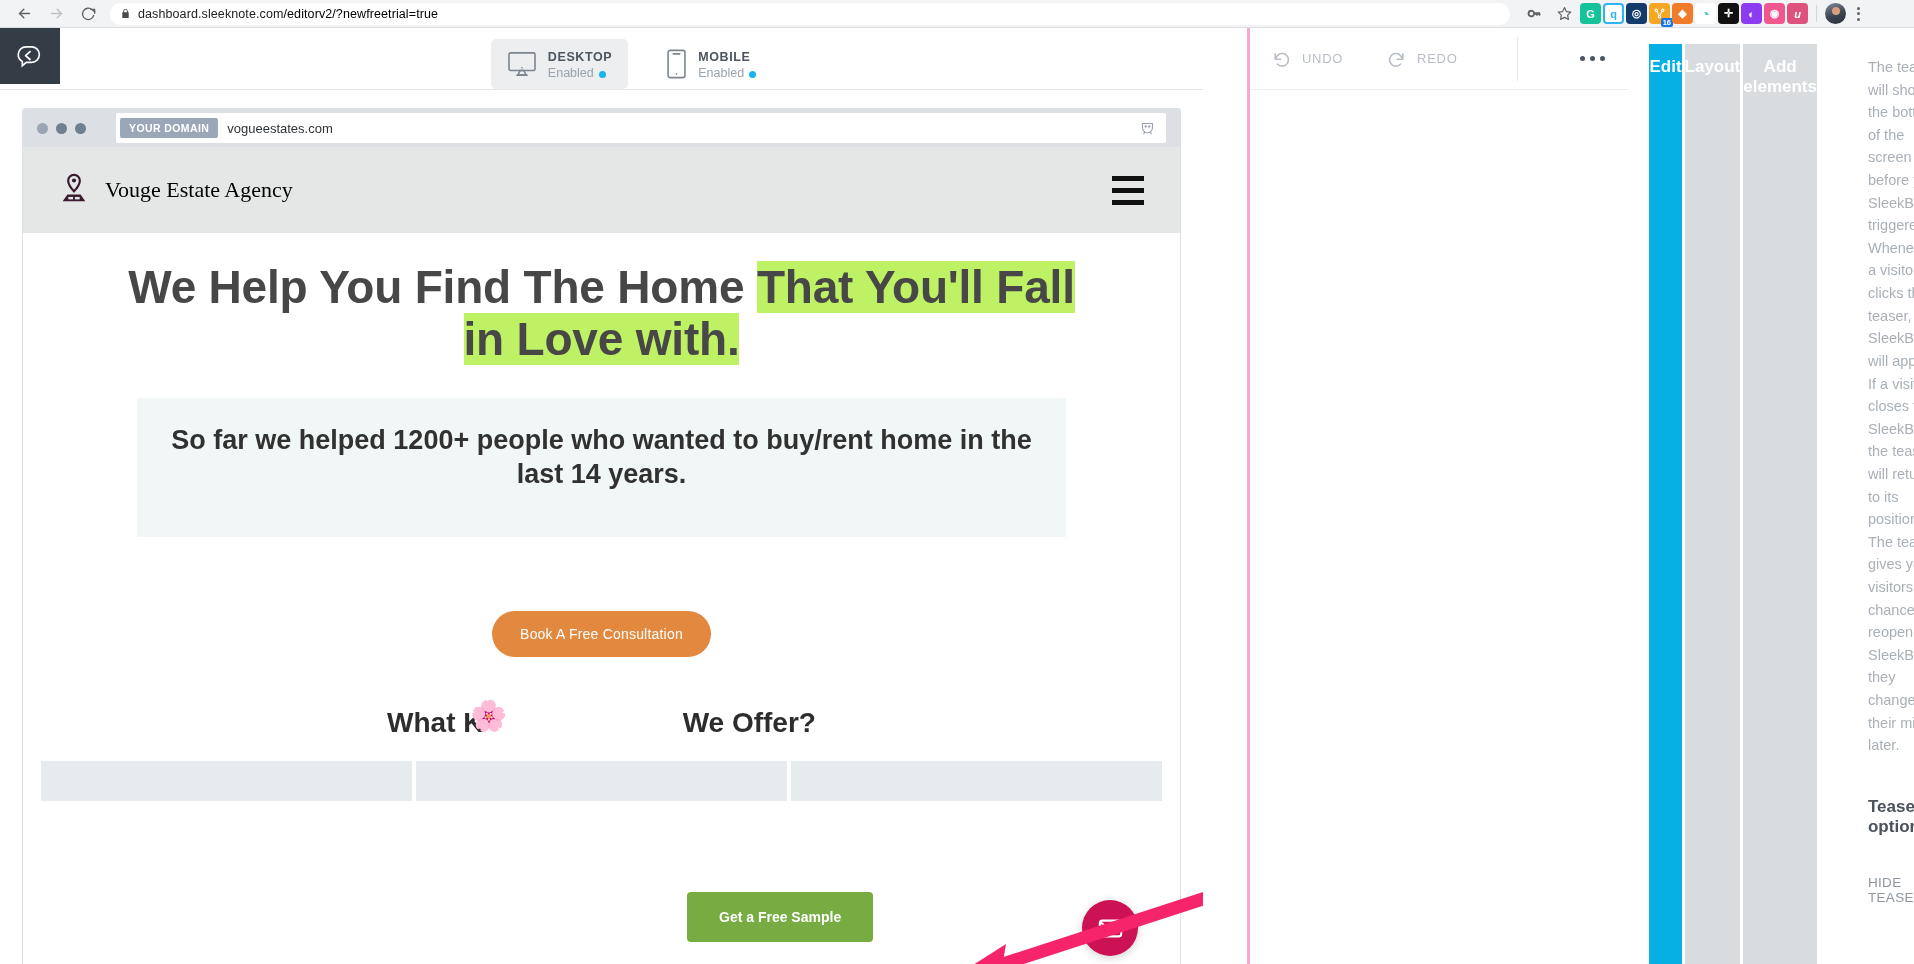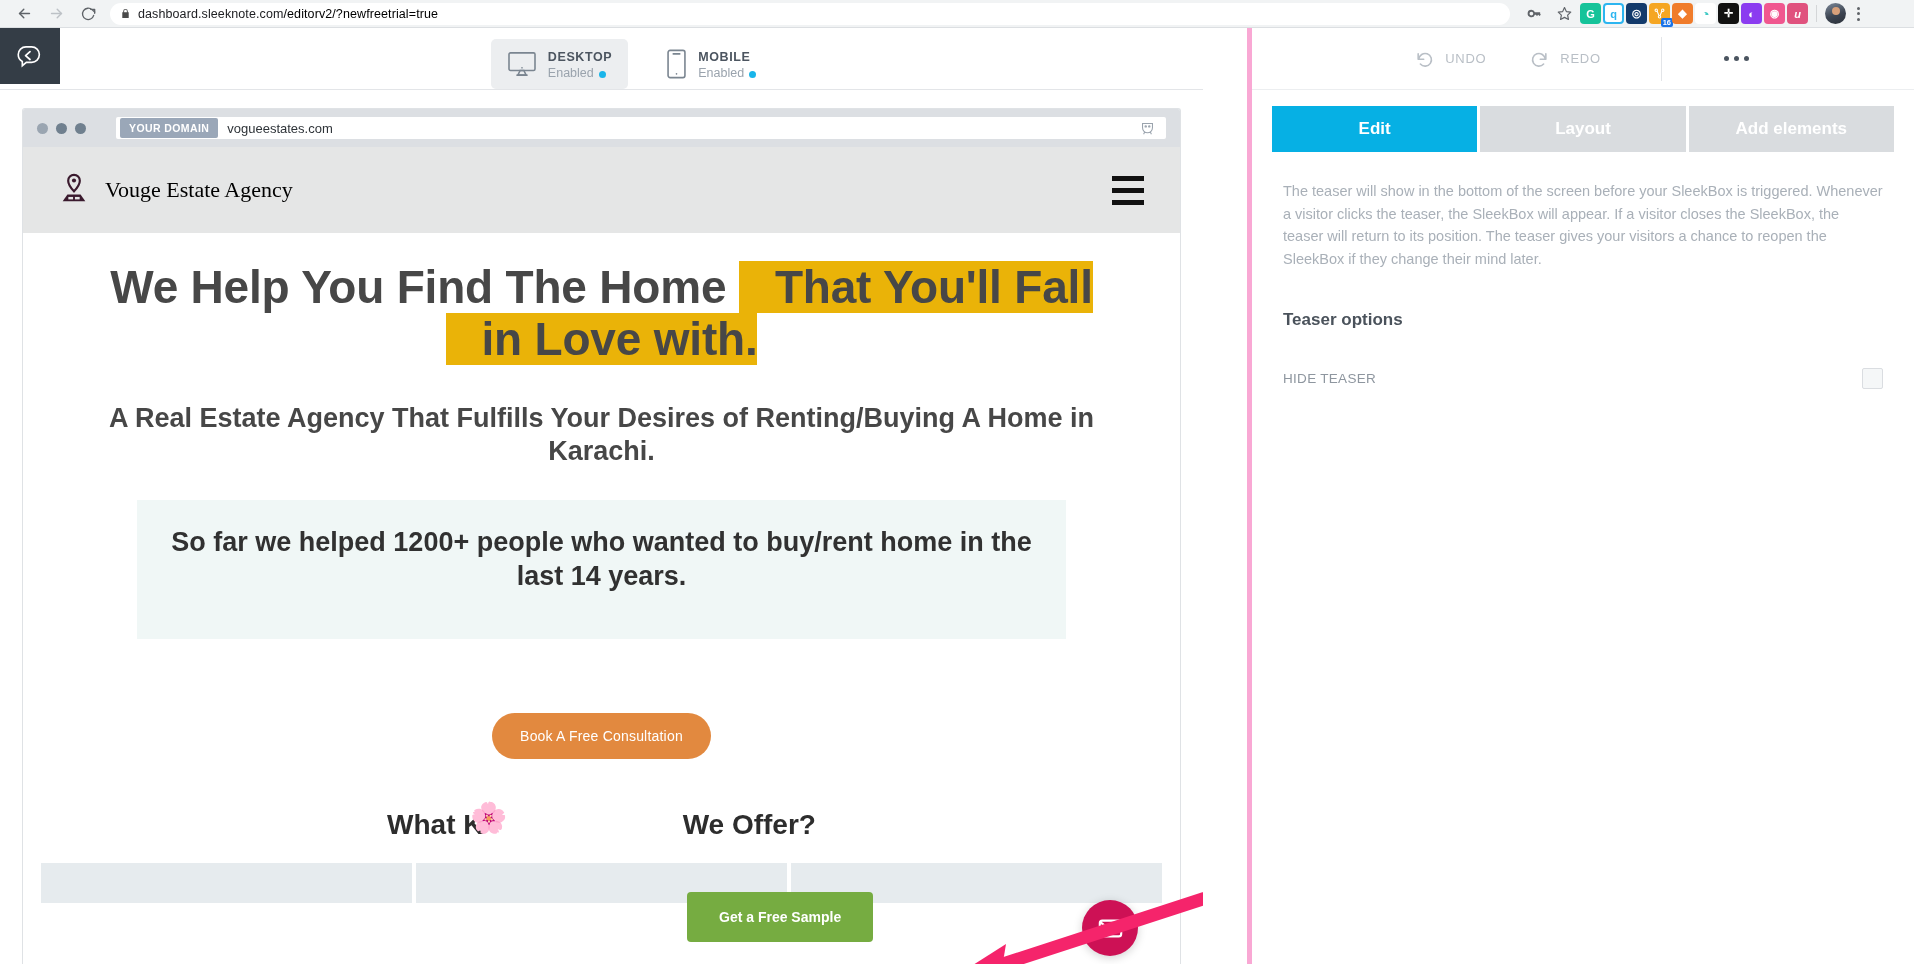--- a/index.html
+++ b/index.html
@@ -102,21 +102,21 @@
     display: flex; flex-direction: column; background: #fff;
     position: relative;
   }
   #fake-urlbar {
     height: 38px; background: #dcdfe3; display: flex;
     align-items: center; padding: 0 14px; gap: 0; flex: 0 0 38px;
   }
   #traffic { display: flex; gap: 8px; margin-right: 30px; }
   #traffic i { width: 11px; height: 11px; border-radius: 50%; display:block; }
   #fake-url-field {
-    flex: 1 1 auto; height: 22px; background: #fff; border-radius: 2px;
+    flex: 1 1 auto; height: 30px; background: #fff; border-radius: 2px;
     display: flex; align-items: center; padding: 0 4px; gap: 9px;
   }
   #domain-badge {
     background: #9aa7b8; color: #fff; font-size: 10.5px; font-weight: bold;
     letter-spacing: 0.4px; padding: 4px 9px; border-radius: 2px;
   }
   #fake-url-text { font-size: 13px; color: #2e3338; flex:1 1 auto; }
   #urlbar-right-icon {
     width: 26px; height: 24px; display:flex; align-items:center;
     justify-content:center; color:#9aa3ad; margin-right:2px;
@@ -135,21 +135,21 @@
   }
   #hamburger { display: flex; flex-direction: column; gap: 7px; cursor: pointer; }
   #hamburger i { width: 32px; height: 5px; background: #111; display: block; }
 
   #hero { padding: 28px 0 0 0; text-align: center; }
   #headline {
     font-size: 46px; font-weight: bold; color: #474747;
     line-height: 1.14; max-width: 1060px; margin: 0 auto;
     letter-spacing: -0.2px;
   }
-  #headline .sel { background: #eab308; padding-left: 36px; }
+  #headline .sel { background: #bef264; }
   #subheadline {
     font-size: 27px; font-weight: bold; color: #474747;
     line-height: 1.22; max-width: 1000px; margin: 36px auto 0 auto;
   }
   #stats-block {
     background: #f0f7f6; margin: 32px 114px 0 114px;
     padding: 26px 30px 46px 30px;
   }
   #stats-text {
     font-size: 27px; font-weight: bold; color: #313131;
@@ -189,21 +189,21 @@
     box-shadow: 0 2px 10px rgba(0,0,0,0.18);
   }
   #arrow-annotation {
     position: absolute; left: 880px; top: 768px;
     width: 440px; height: 140px; pointer-events: none; z-index: 40;
   }
 
   
   #right-panel {
     width: 667px; flex: 0 0 667px; background: #fff;
-    border-left: 5px solid #f9a8d4; display: flex; flex-direction: column; margin-left: 44px;
+    border-left: 3px solid #f9a8d4; display: flex; flex-direction: row; margin-left: 44px;
   }
   #panel-top {
     height: 62px; display: flex; align-items: center;
     justify-content: center; gap: 0; border-bottom: 1px solid #eceef0;
   }
   .hist-btn {
     display: flex; align-items: center; gap: 11px; color: #b9bfc6;
     font-size: 13px; letter-spacing: 0.7px; cursor: pointer;
     padding: 0 22px;
   }
@@ -402,21 +402,20 @@
             <div id="hamburger">
                 <i></i>
                 <i></i>
                 <i></i>
               </div>
           </div>
 
           <div id="hero">
             <h1 id="headline"><span>We Help You Find The Home </span><span class="sel">That You'll Fall</span><br><span class="sel">in Love with.</span></h1>
 
-            <h2 id="subheadline">A Real Estate Agency That Fulfills Your Desires of Renting/Buying A Home in Karachi.</h2>
 
             <div id="stats-block">
               <p id="stats-text">So far we helped 1200+ people who wanted to buy/rent home in the last 14 years.</p>
             </div>
 
             <div id="cta-wrap">
               <span id="cta-button">Book A Free Consultation</span>
             </div>
 
             <div id="section-title">

